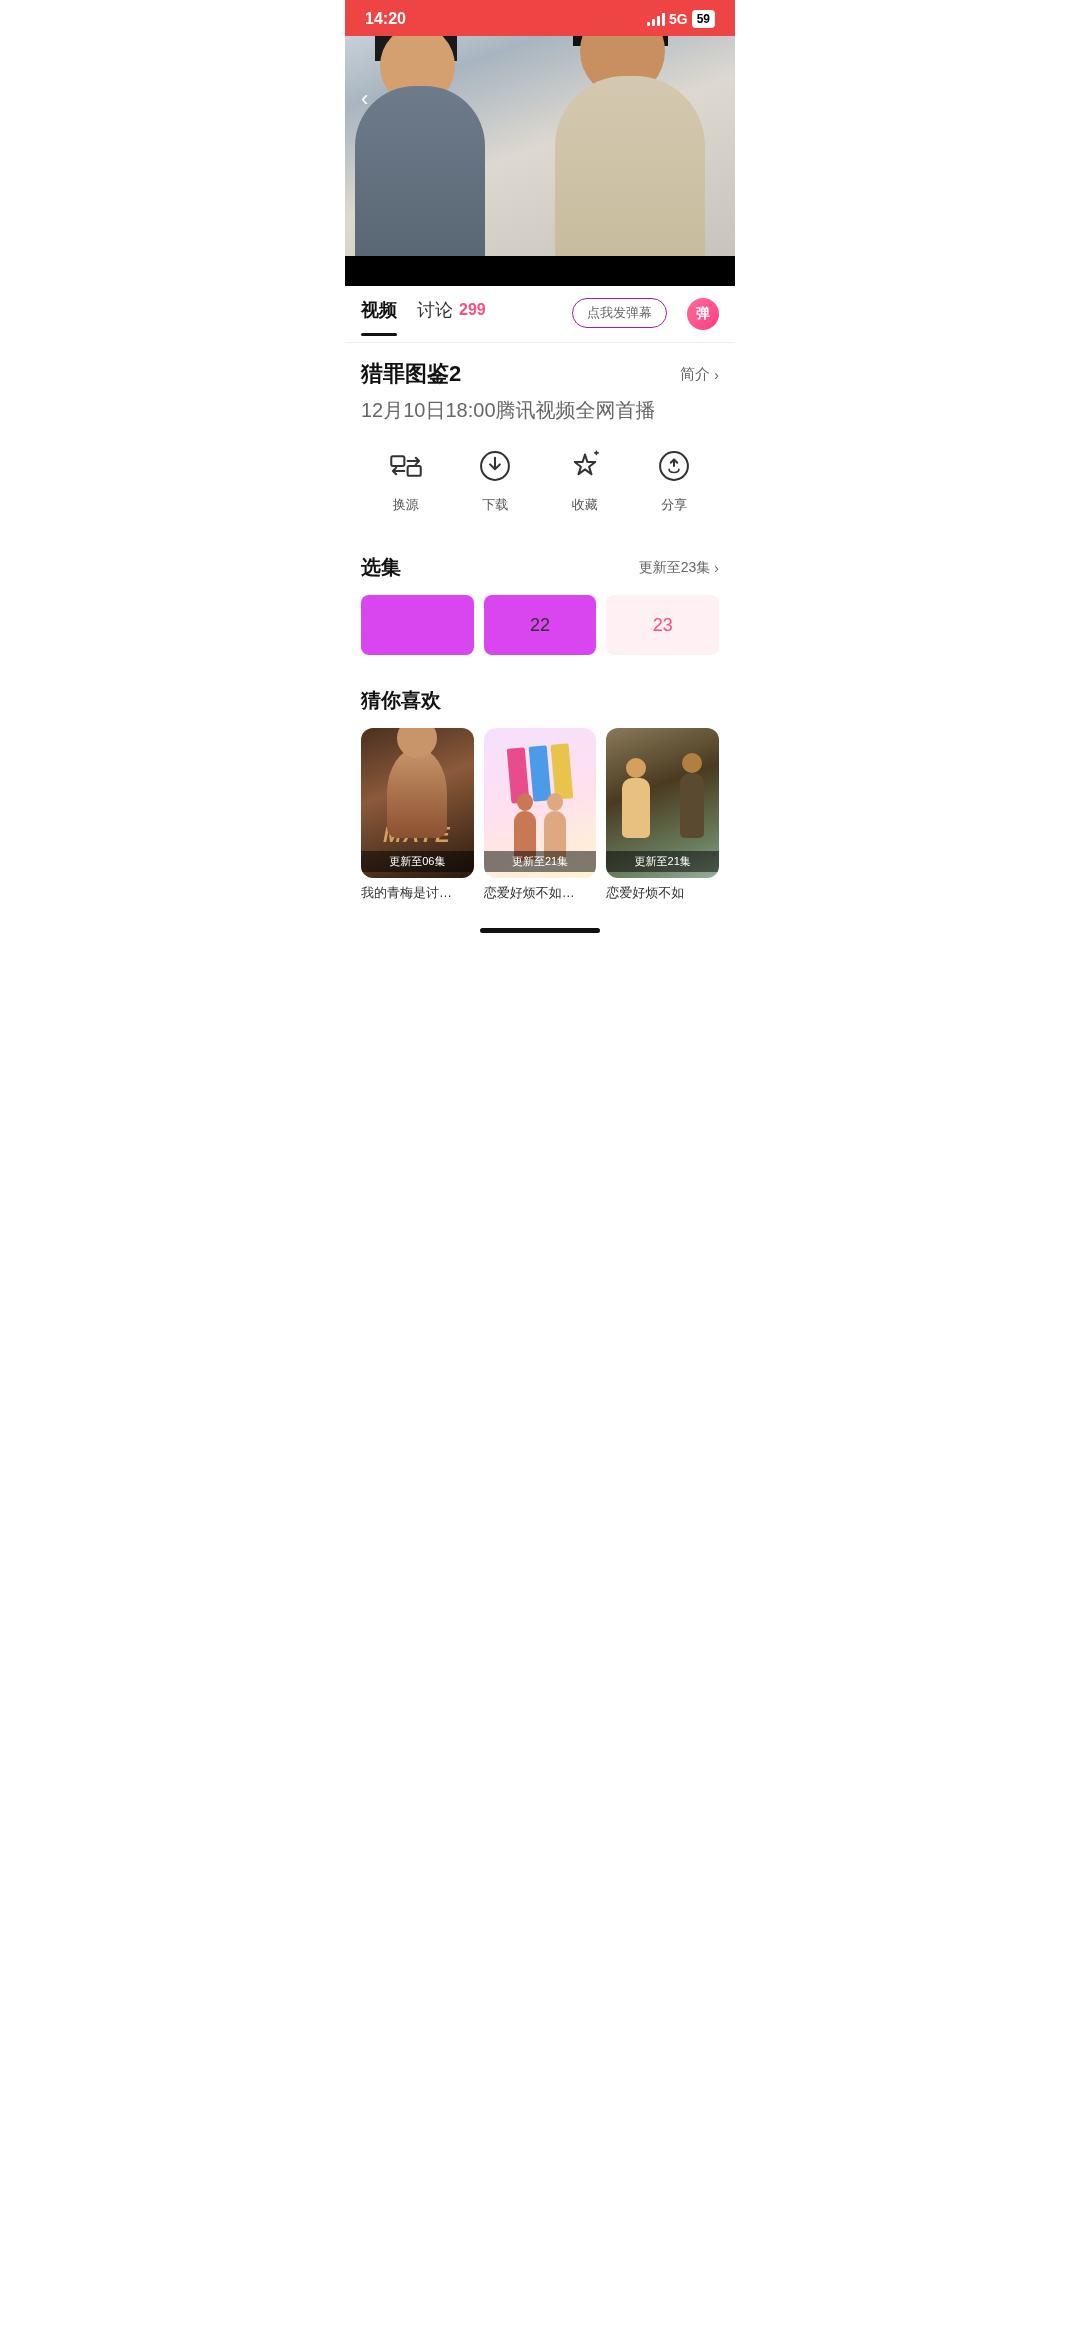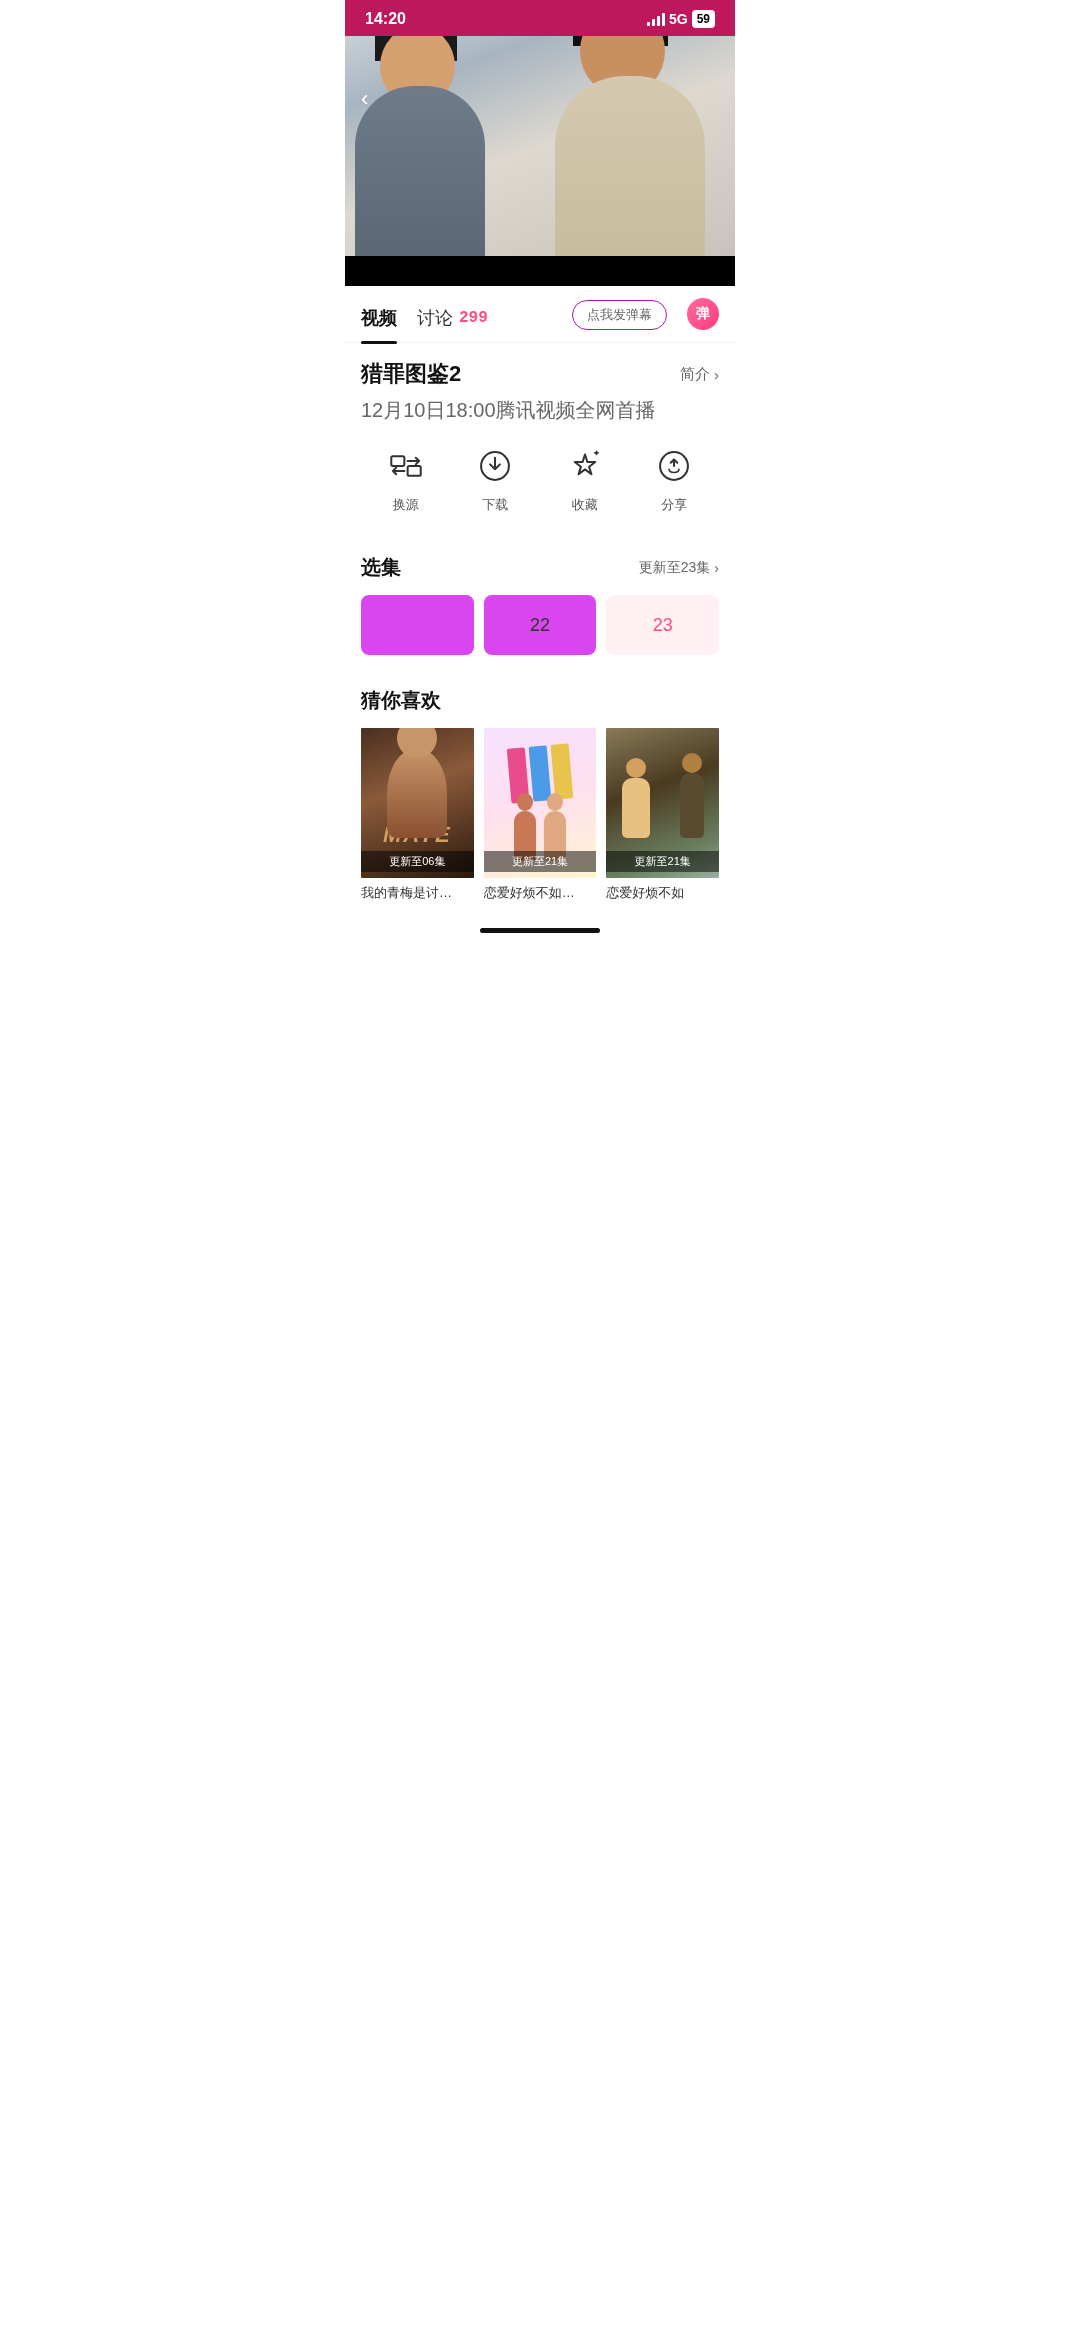--- a/index.html
+++ b/index.html
@@ -7,21 +7,21 @@
     body {
       font-family: -apple-system, 'PingFang SC', 'Helvetica Neue', sans-serif;
       background: #fff;
       width: 390px;
       margin: 0 auto;
       overflow-x: hidden;
     }
 
     
     .status-bar {
-      background: #be185d;
+      background: #ef4444;
       color: #fff;
       display: flex;
       justify-content: space-between;
       align-items: center;
       padding: 10px 20px 8px;
       font-size: 16px;
       font-weight: 600;
     }
     .status-right {
       display: flex;
@@ -147,25 +147,24 @@
       left: 16px;
       color: #fff;
       font-size: 22px;
       z-index: 10;
       cursor: pointer;
     }
 
     
     .tabs-section {
       display: flex;
-      align-items: flex-end;
+      align-items: flex-start;
       padding: 12px 16px;
       border-bottom: 1px solid #f0f0f0;
       gap: 20px;
-      font-family: Liberation Mono, monospace;
     }
     .tab-item {
       font-size: 18px;
       color: #333;
       cursor: pointer;
       position: relative;
     }
     .tab-item.active {
       font-weight: 700;
       color: #111;
@@ -324,21 +323,21 @@
       display: flex;
       gap: 10px;
     }
     .recommend-item {
       flex: 1;
       cursor: pointer;
     }
     .recommend-thumb {
       width: 100%;
       aspect-ratio: 3/4;
-      border-radius: 1px;
+      border-radius: 12px;
       overflow: hidden;
       position: relative;
       margin-bottom: 6px;
     }
     .thumb-badge {
       position: absolute;
       bottom: 6px;
       left: 0;
       right: 0;
       background: rgba(0,0,0,0.5);

